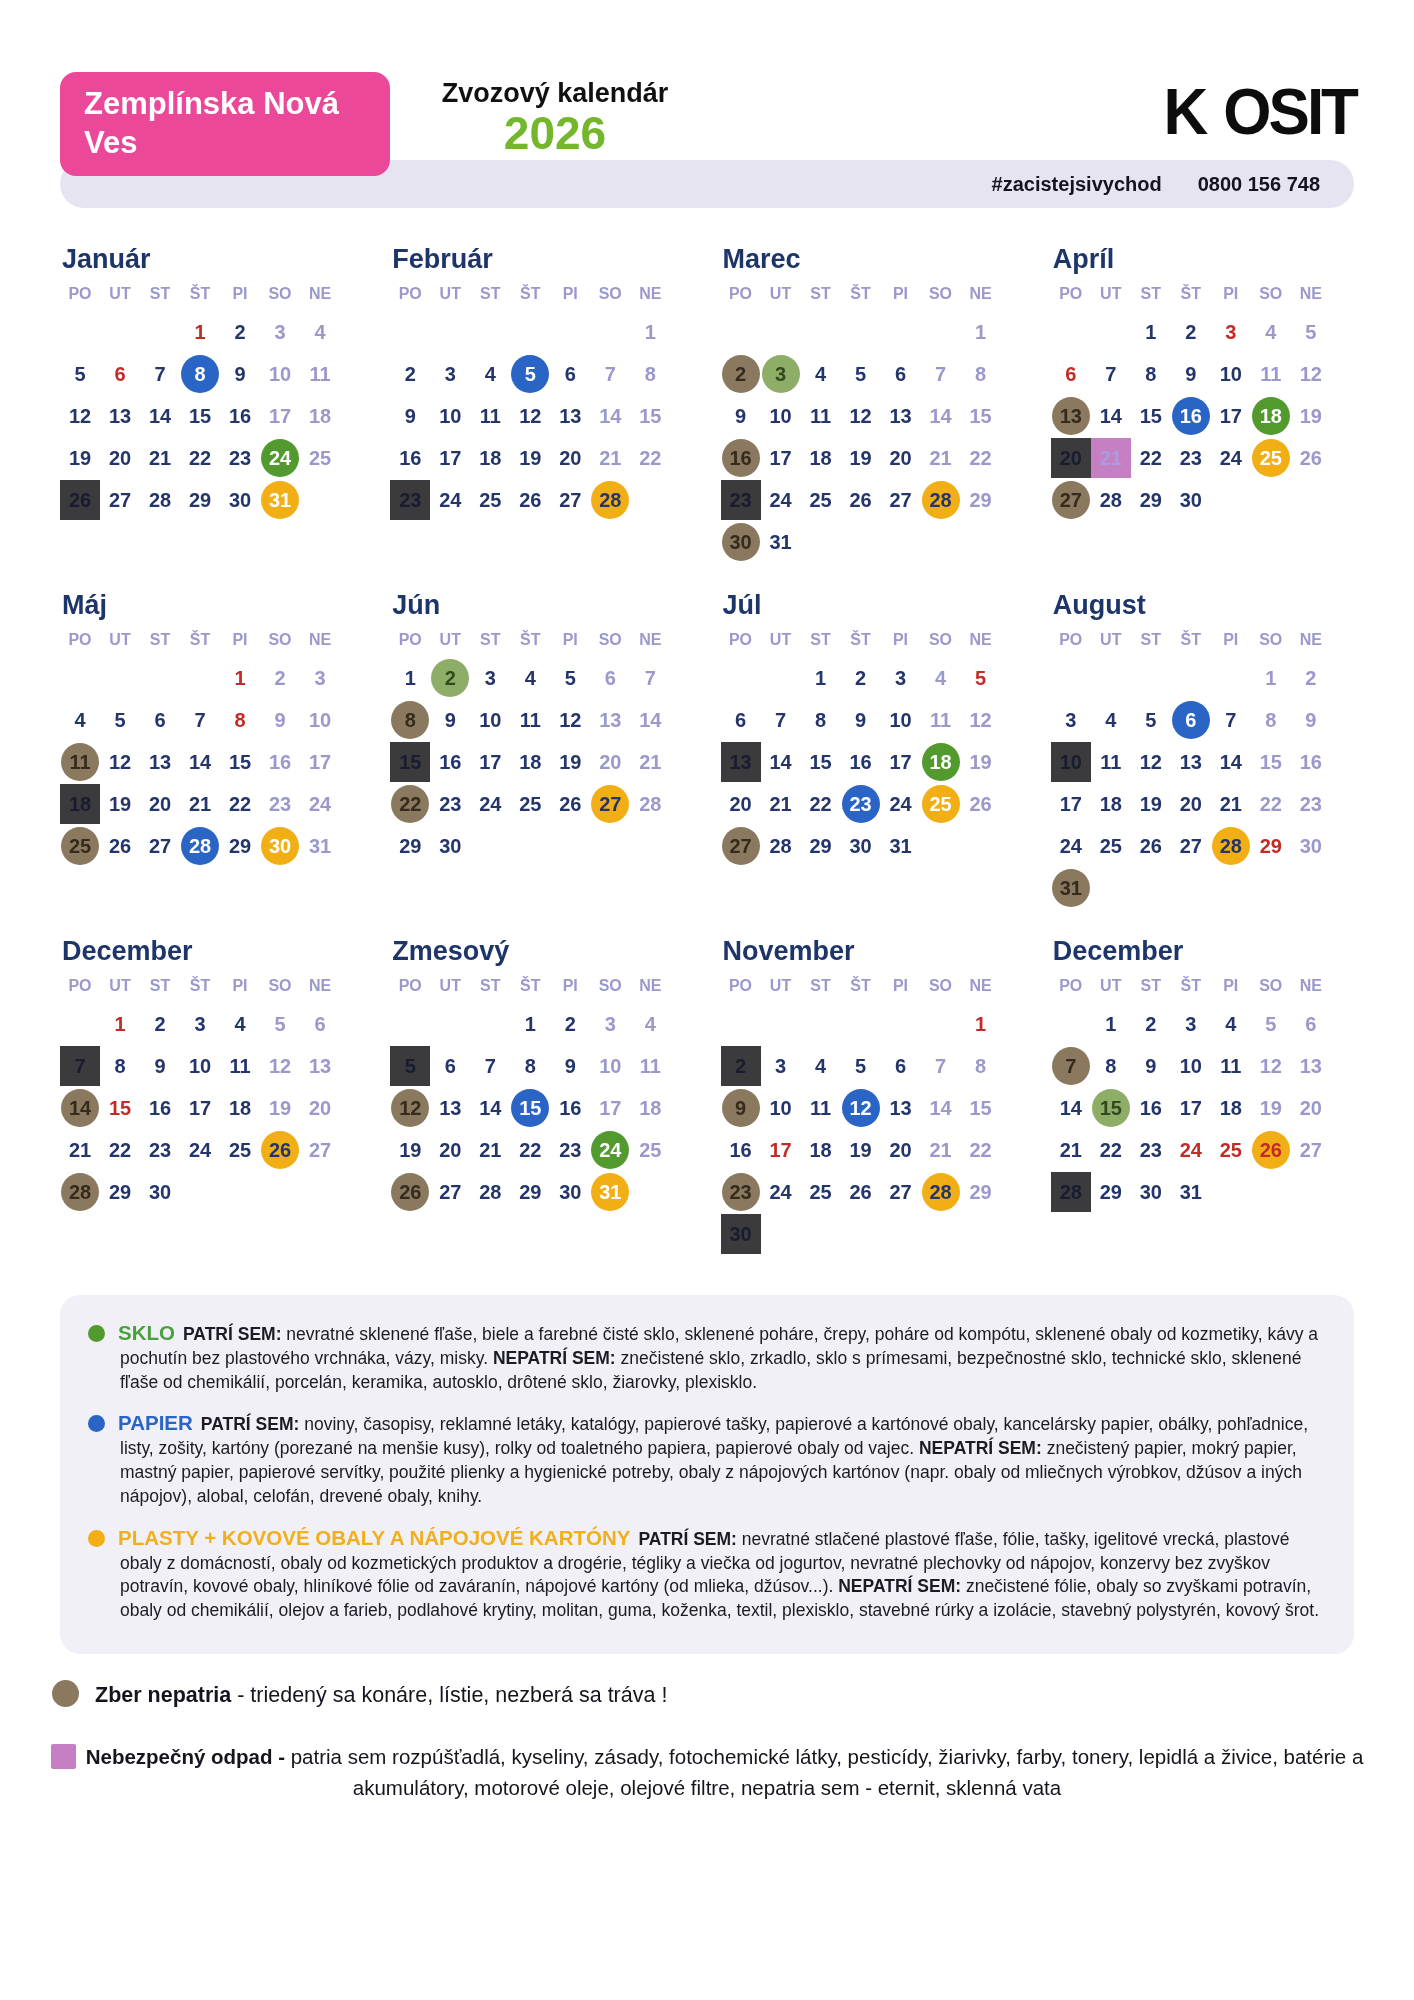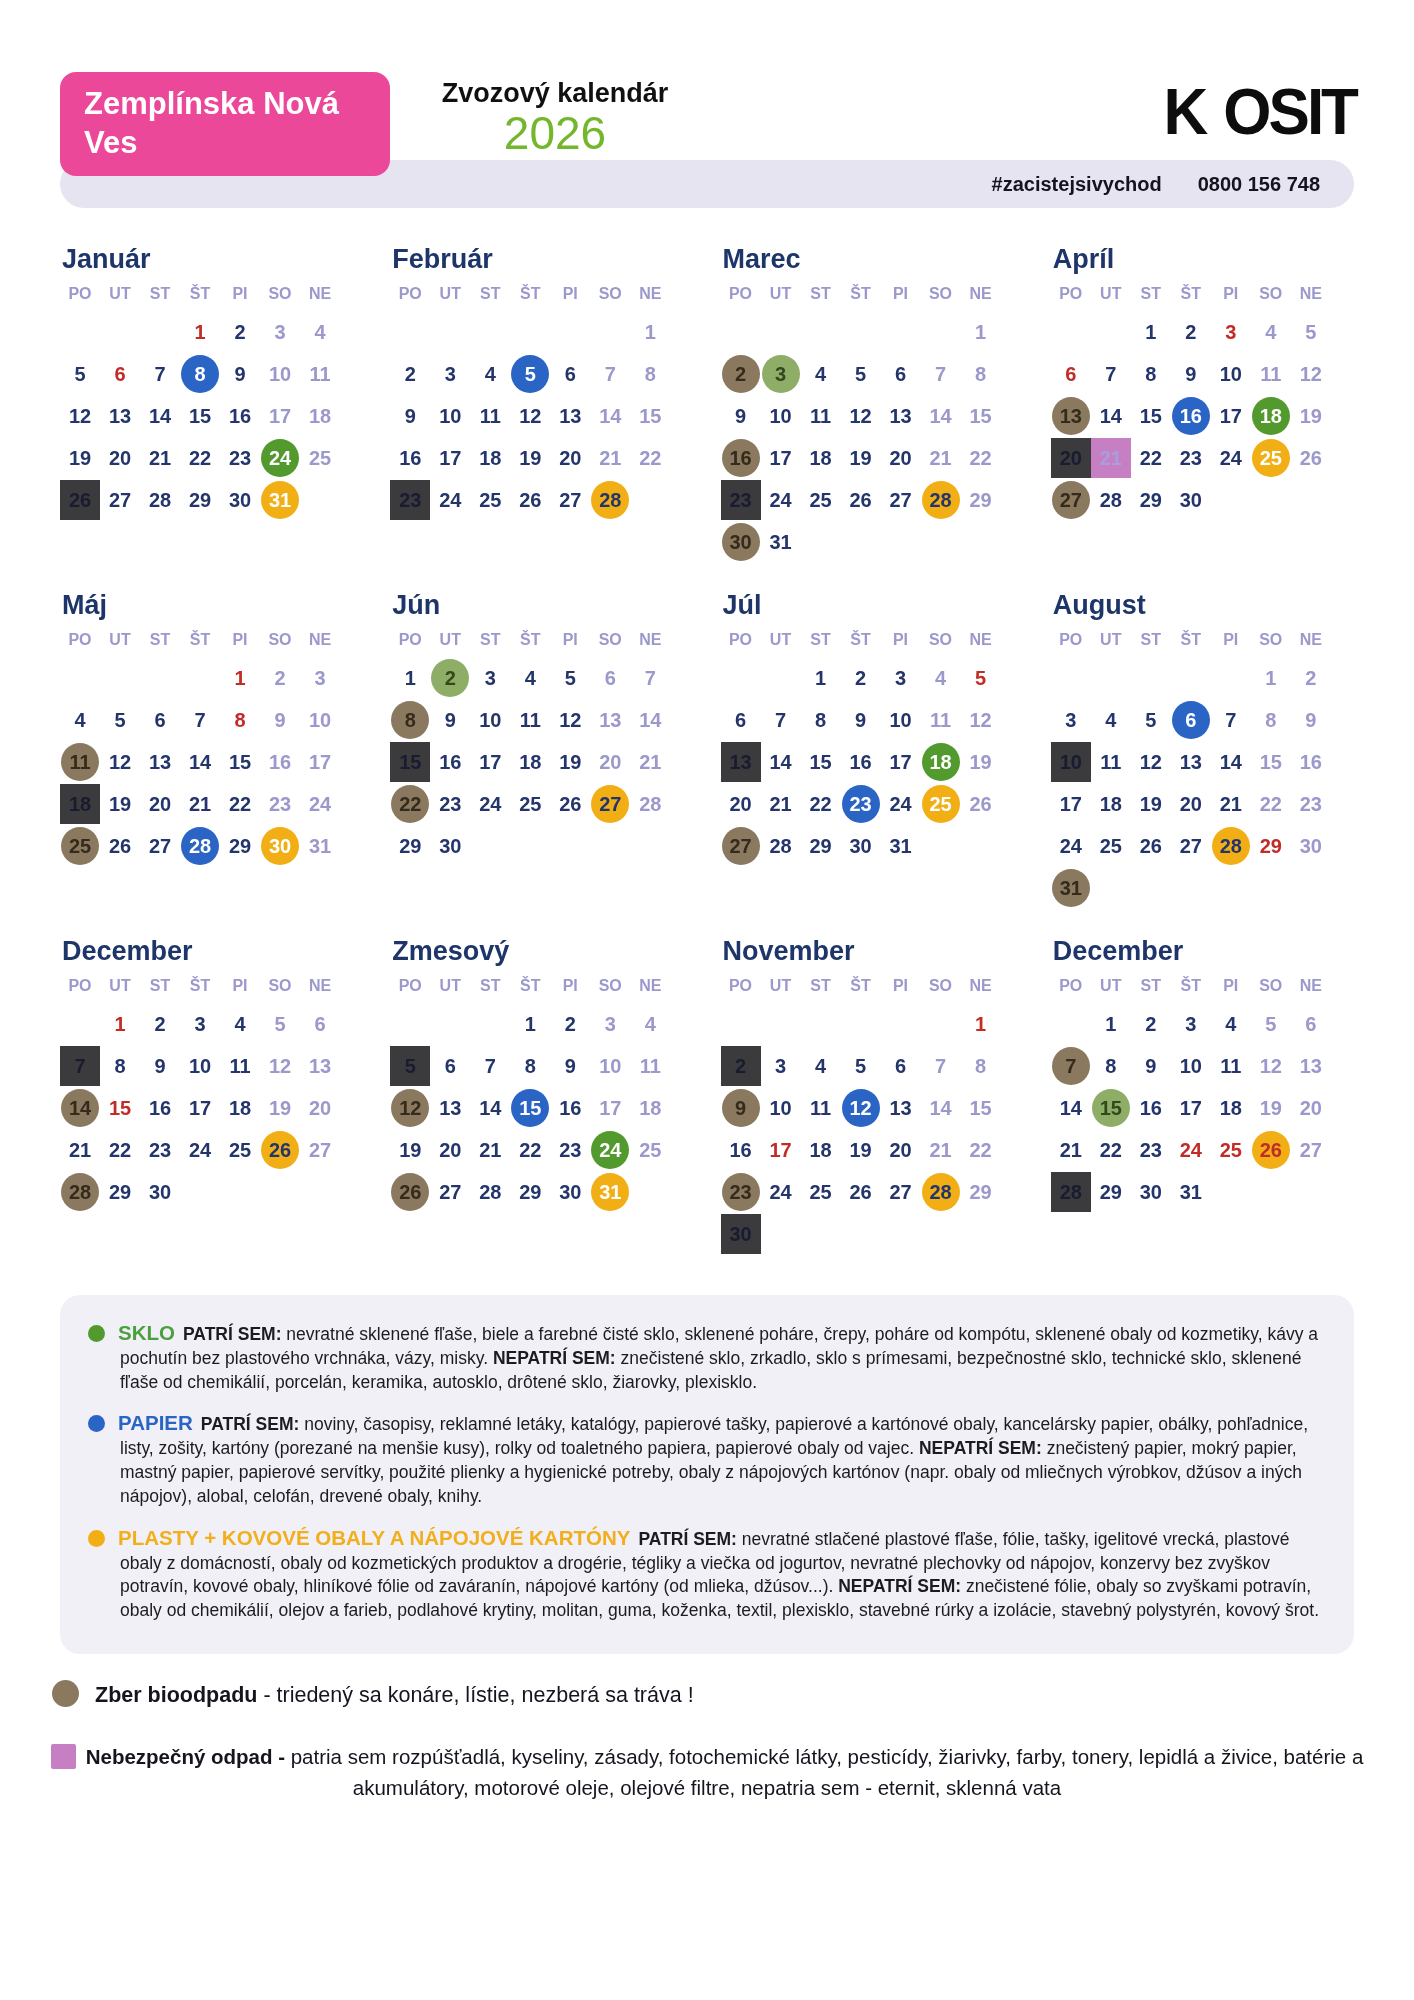--- a/index.html
+++ b/index.html
@@ -6,21 +6,21 @@
   body { background:#ffffff; font-family:"Liberation Sans","DejaVu Sans",sans-serif; }
   .page { width:1414px; height:2000px; background:#fff; position:relative; overflow:hidden; }
 
   
   .header { position:relative; height:160px; padding:0 60px; }
   .muni-box { position:absolute; left:60px; top:72px; width:330px; background:#ec4899;
               border-radius:16px; padding:13px 24px; color:#fff; font-weight:bold;
               font-size:31px; line-height:1.25; }
   .center-title { position:absolute; left:395px; top:78px; width:320px; text-align:center; }
   .center-title .ct { font-size:27px; font-weight:bold; color:#101010; }
-  .center-title .year { font-size:46px; font-weight:normal; color:#74b62c; line-height:1.05; }
+  .center-title .year { font-size:46px; font-weight:bold; color:#74b62c; line-height:1.05; }
   .logo { position:absolute; right:58px; top:76px; font-weight:bold; font-size:62px;
           letter-spacing:-3px; color:#0d0d0d; display:flex; align-items:center; }
   .logo .stretch { transform:scaleY(1.05); display:inline-block; }
   .diamond { width:38px; height:38px; background:#3fae49; transform:rotate(45deg);
              display:inline-block; margin:0 -6px 0 -14px; position:relative; z-index:-1; }
   .diamond:after { content:""; position:absolute; left:6px; top:6px; width:14px; height:14px;
                    background:#ffffff; }
 
   
   .infobar { margin:0 60px; height:48px; background:#e5e4f0; border-radius:24px;
@@ -671,17 +671,17 @@
       </div>
     </div>
 
   <div class="legend-panel" id="legend-panel">
       <p><span class="bullet" style="background: rgb(82, 154, 45);"></span><span class="lg-title" style="color: rgb(74, 160, 62);">SKLO</span><span class="seg-b">PATRÍ SEM:</span><span> nevratné sklenené fľaše, biele a farebné čisté sklo, sklenené poháre, črepy, poháre od kompótu, sklenené obaly od kozmetiky, kávy a pochutín bez plastového vrchnáka, vázy, misky. </span><span class="seg-b">NEPATRÍ SEM:</span><span> znečistené sklo, zrkadlo, sklo s prímesami, bezpečnostné sklo, technické sklo, sklenené fľaše od chemikálií, porcelán, keramika, autosklo, drôtené sklo, žiarovky, plexisklo.</span></p>
       <p><span class="bullet" style="background: rgb(42, 100, 197);"></span><span class="lg-title" style="color: rgb(42, 100, 197);">PAPIER</span><span class="seg-b">PATRÍ SEM:</span><span> noviny, časopisy, reklamné letáky, katalógy, papierové tašky, papierové a kartónové obaly, kancelársky papier, obálky, pohľadnice, listy, zošity, kartóny (porezané na menšie kusy), rolky od toaletného papiera, papierové obaly od vajec. </span><span class="seg-b">NEPATRÍ SEM:</span><span> znečistený papier, mokrý papier, mastný papier, papierové servítky, použité plienky a hygienické potreby, obaly z nápojových kartónov (napr. obaly od mliečnych výrobkov, džúsov a iných nápojov), alobal, celofán, drevené obaly, knihy.</span></p>
       <p><span class="bullet" style="background: rgb(241, 175, 21);"></span><span class="lg-title" style="color: rgb(242, 174, 27);">PLASTY + KOVOVÉ OBALY A NÁPOJOVÉ KARTÓNY</span><span class="seg-b">PATRÍ SEM:</span><span> nevratné stlačené plastové fľaše, fólie, tašky, igelitové vrecká, plastové obaly z domácností, obaly od kozmetických produktov a drogérie, tégliky a viečka od jogurtov, nevratné plechovky od nápojov, konzervy bez zvyškov potravín, kovové obaly, hliníkové fólie od zaváranín, nápojové kartóny (od mlieka, džúsov...). </span><span class="seg-b">NEPATRÍ SEM:</span><span> znečistené fólie, obaly so zvyškami potravín, obaly od chemikálií, olejov a farieb, podlahové krytiny, molitan, guma, koženka, textil, plexisklo, stavebné rúrky a izolácie, stavebný polystyrén, kovový šrot.</span></p>
     </div>
 
   <div class="legend-bottom" id="legend-bottom">
-      <p class="lb-bio"><span class="bullet" style="background: rgb(138, 121, 95);"></span><span class="lb-title">Zber bioodpadu</span><span> - triedený sa konáre, lístie, nezberá sa tráva !</span></p>
+      <p class="lb-bio"><span class="bullet" style="background: rgb(138, 121, 95);"></span><span class="lb-title">Zber nepatria</span><span> - triedený sa konáre, lístie, nezberá sa tráva !</span></p>
       <p class="lb-neb"><span class="bullet square" style="background: rgb(199, 127, 196);"></span><span class="lb-title">Nebezpečný odpad -</span><span> patria sem rozpúšťadlá, kyseliny, zásady, fotochemické látky, pesticídy, žiarivky, farby, tonery, lepidlá a živice, batérie a akumulátory, motorové oleje, olejové filtre, nepatria sem - eternit, sklenná vata</span></p>
     </div>
 
 </div>
 
 </body></html>

